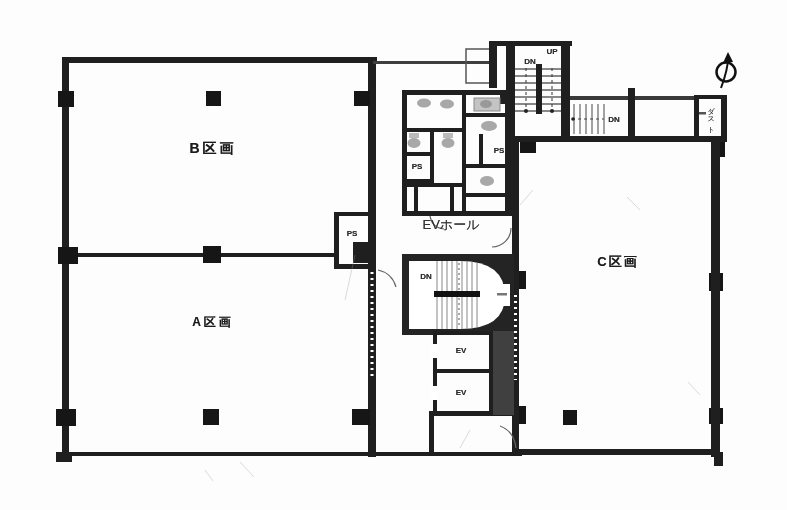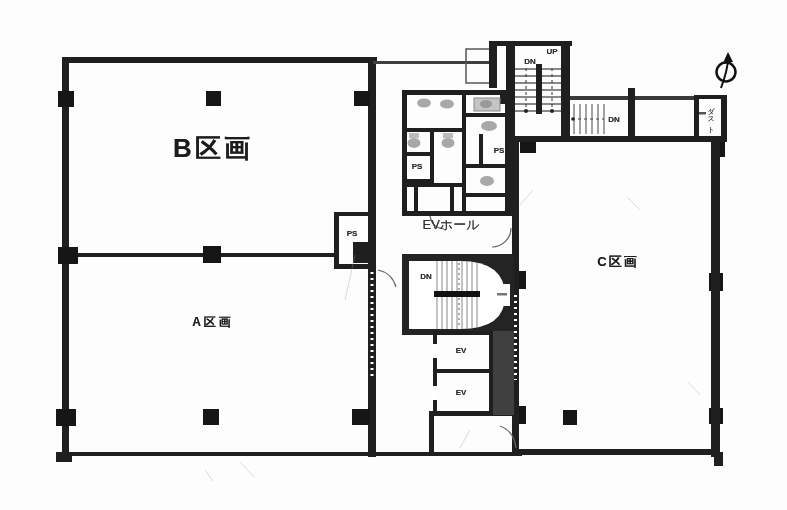--- a/index.html
+++ b/index.html
@@ -227,21 +227,21 @@
       <line x1="240" y1="462" x2="254" y2="477"></line>
       <line x1="627" y1="197" x2="640" y2="210"></line>
       <line x1="688" y1="382" x2="700" y2="395"></line>
       <line x1="205" y1="470" x2="213" y2="481"></line>
       <line x1="520" y1="205" x2="533" y2="190"></line>
       <line x1="355" y1="255" x2="345" y2="300"></line>
       <line x1="470" y1="430" x2="460" y2="448"></line>
     </g>
   </svg>
 
-  <div class="lbl lbl-room" style="left:213px;top:148px;font-size:26px;">B区画</div>
+  <div class="lbl lbl-room" style="left:213px;top:148px;font-size:14px;">B区画</div>
   <div class="lbl lbl-room" style="left:213px;top:322px;font-size:12px;">A区画</div>
   <div class="lbl lbl-room" style="left:618px;top:261px;font-size:13px;letter-spacing:2px;">C区画</div>
   <div class="lbl" style="left:451px;top:224px;font-size:13px;color:#333;">EVホール</div>
 
   <div class="lbl lbl-small" style="left:530px;top:62px;font-size:8px;">DN</div>
   <div class="lbl lbl-small" style="left:552px;top:52px;font-size:8px;">UP</div>
   <div class="lbl lbl-small" style="left:614px;top:120px;font-size:8px;">DN</div>
   <div class="lbl lbl-small" style="left:426px;top:277px;font-size:8px;">DN</div>
 
   <div class="lbl lbl-small" style="left:461px;top:351px;font-size:8px;">EV</div>

